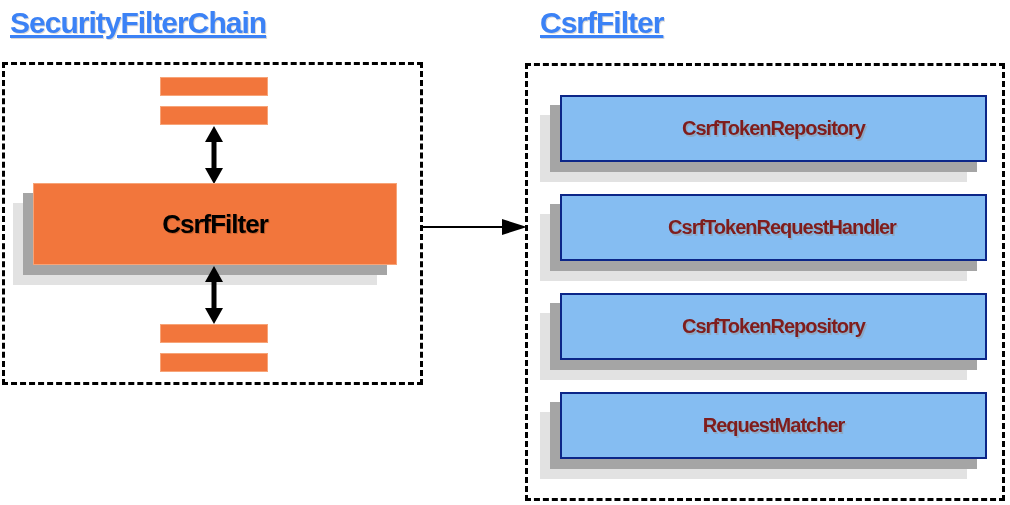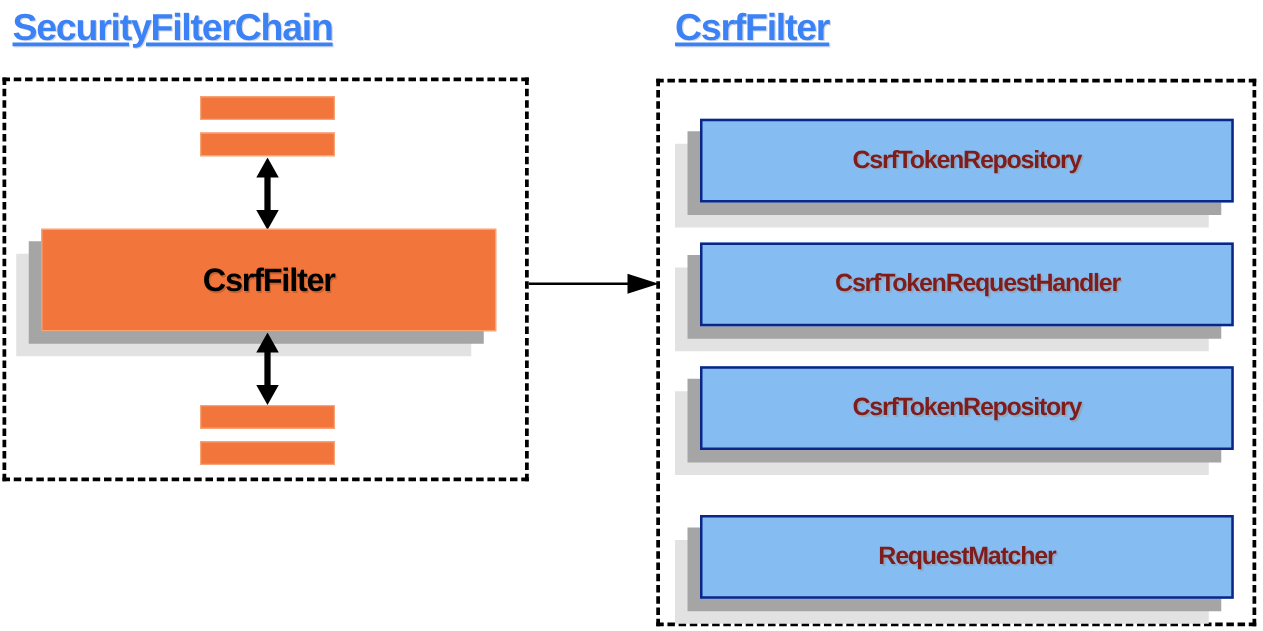--- a/index.html
+++ b/index.html
@@ -109,17 +109,17 @@
   </div>
 
   <div class="component-box" style="top:194px;padding-left:17px;">
     <span class="lbl">CsrfTokenRequestHandler</span>
   </div>
 
   <div class="component-box" style="top:293px;">
     <span class="lbl">CsrfTokenRepository</span>
   </div>
 
-  <div class="component-box" style="top:412px;">
+  <div class="component-box" style="top:392px;">
     <span class="lbl">RequestMatcher</span>
   </div>
 
 </div>
 
 </body></html>

